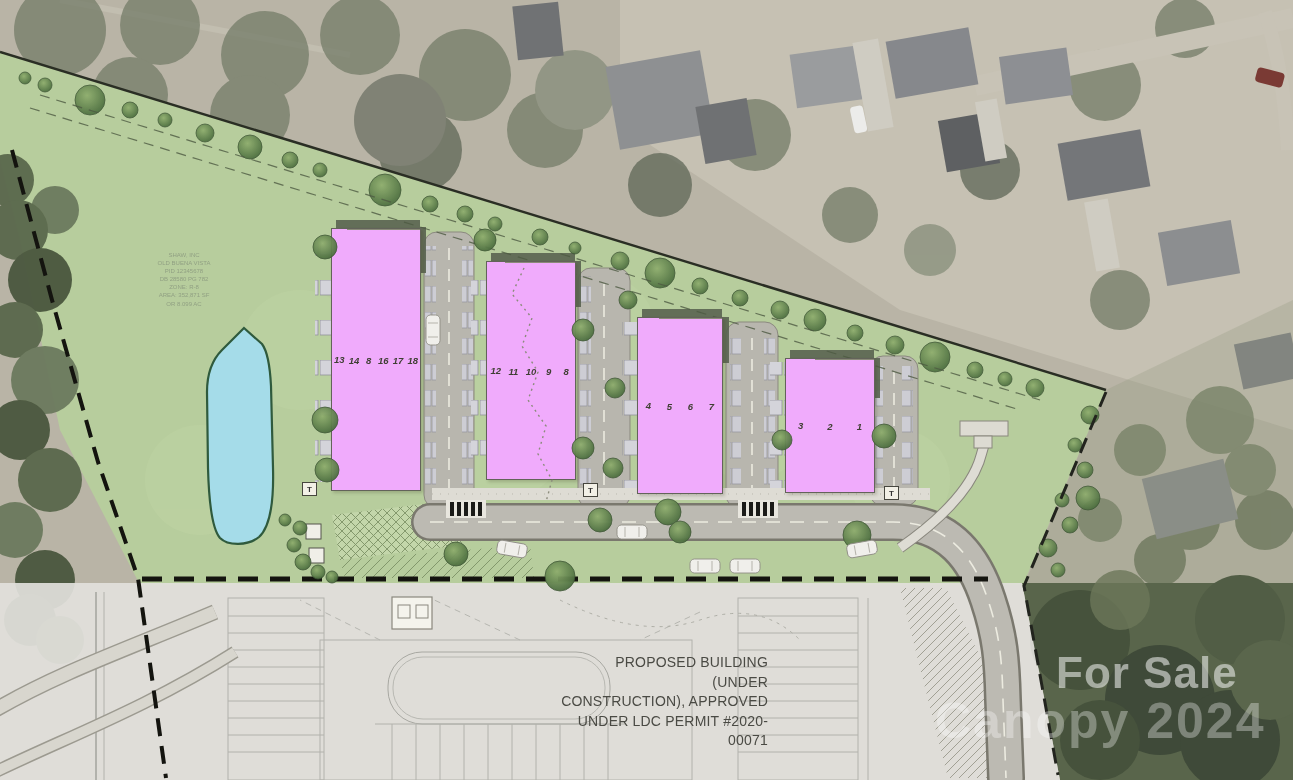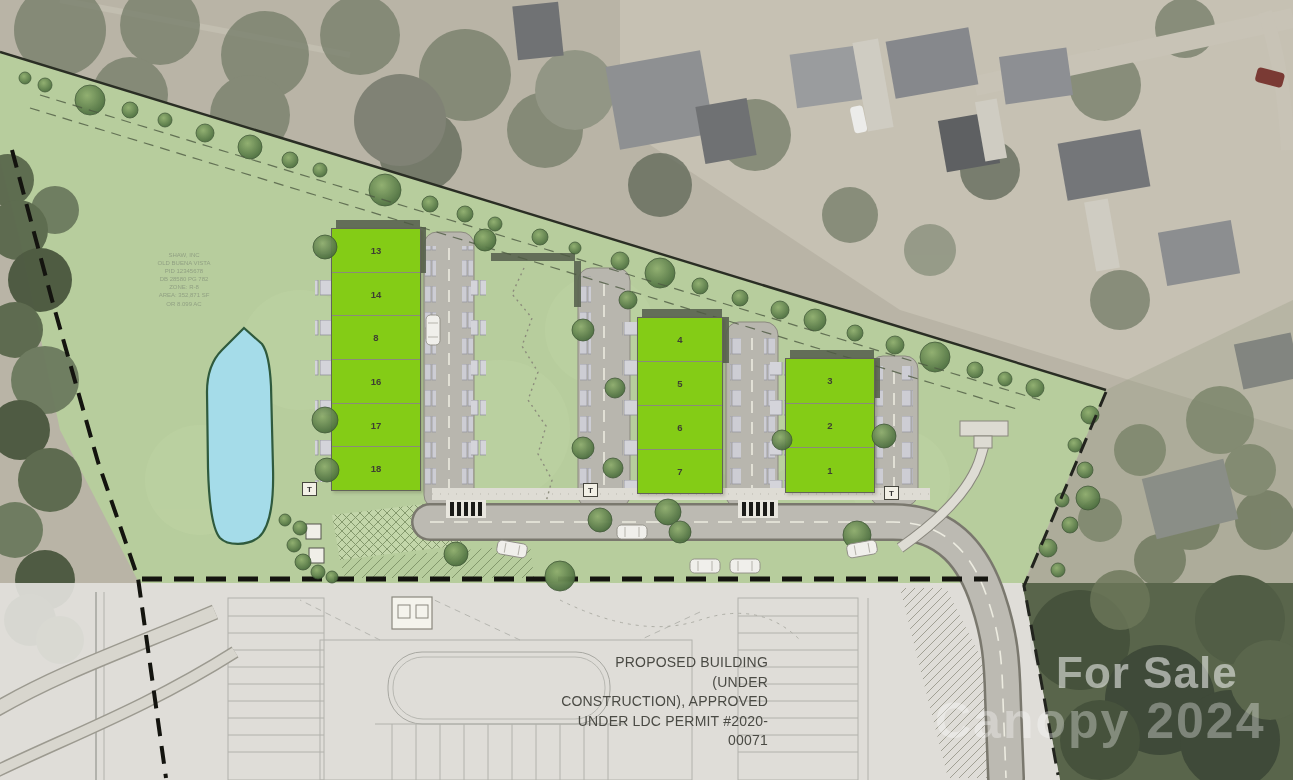--- a/index.html
+++ b/index.html
@@ -2,22 +2,22 @@
 <html><head>
 <meta charset="utf-8">
 <style>
   html,body{margin:0;padding:0;background:#222;}
   .stage{position:relative;width:1293px;height:780px;overflow:hidden;
          font-family:"Liberation Sans",sans-serif;background:#b9b4a6;}
   .stage svg{position:absolute;left:0;top:0;}
   #scene{z-index:0;}
   #overlay{z-index:5;pointer-events:none;}
   
-  .building{position:absolute;display:flex;flex-direction:column;background:#84cc16;
-            border:1.6px solid #63635a;box-shadow:2px 2px 3px rgba(60,60,30,.22);z-index:3;}
+  .building{position:absolute;display:flex;flex-direction:row;background:#f0abfc;
+            border:1.6px solid #63635a;box-shadow:2px 2px 3px rgba(60,60,30,.22);z-index:3;font-style:italic;}
   .b1{left:331px;top:228px;width:88px;height:261px;}
   .b2{left:486px;top:261px;width:88px;height:217px;}
   .b3{left:637px;top:317px;width:84px;height:175px;}
   .b4{left:785px;top:358px;width:88px;height:133px;}
   .unit{flex:1;display:flex;align-items:center;justify-content:center;}
   .unit + .unit{border-top:1.1px solid #8b8b79;}
   .unum{font-size:9.5px;font-weight:bold;color:#3f3f33;}
   
   .tmark{position:absolute;width:13px;height:12px;background:#f2f0e6;border:1.2px solid #46463e;
          font-size:8px;font-weight:bold;color:#333;display:flex;align-items:center;justify-content:center;z-index:4;}
@@ -348,20 +348,37 @@
   <div class="unit">
         <span class="unum">16</span>
       </div>
   <div class="unit">
         <span class="unum">17</span>
       </div>
   <div class="unit">
         <span class="unum">18</span>
       </div>
 </div>
+<div class="building b2">
+  <div class="unit">
+        <span class="unum">12</span>
+      </div>
+  <div class="unit">
+        <span class="unum">11</span>
+      </div>
+  <div class="unit">
+        <span class="unum">10</span>
+      </div>
+  <div class="unit">
+        <span class="unum">9</span>
+      </div>
+  <div class="unit">
+        <span class="unum">8</span>
+      </div>
+</div>
 <div class="building b3">
   <div class="unit">
         <span class="unum">4</span>
       </div>
   <div class="unit">
         <span class="unum">5</span>
       </div>
   <div class="unit">
         <span class="unum">6</span>
       </div>

